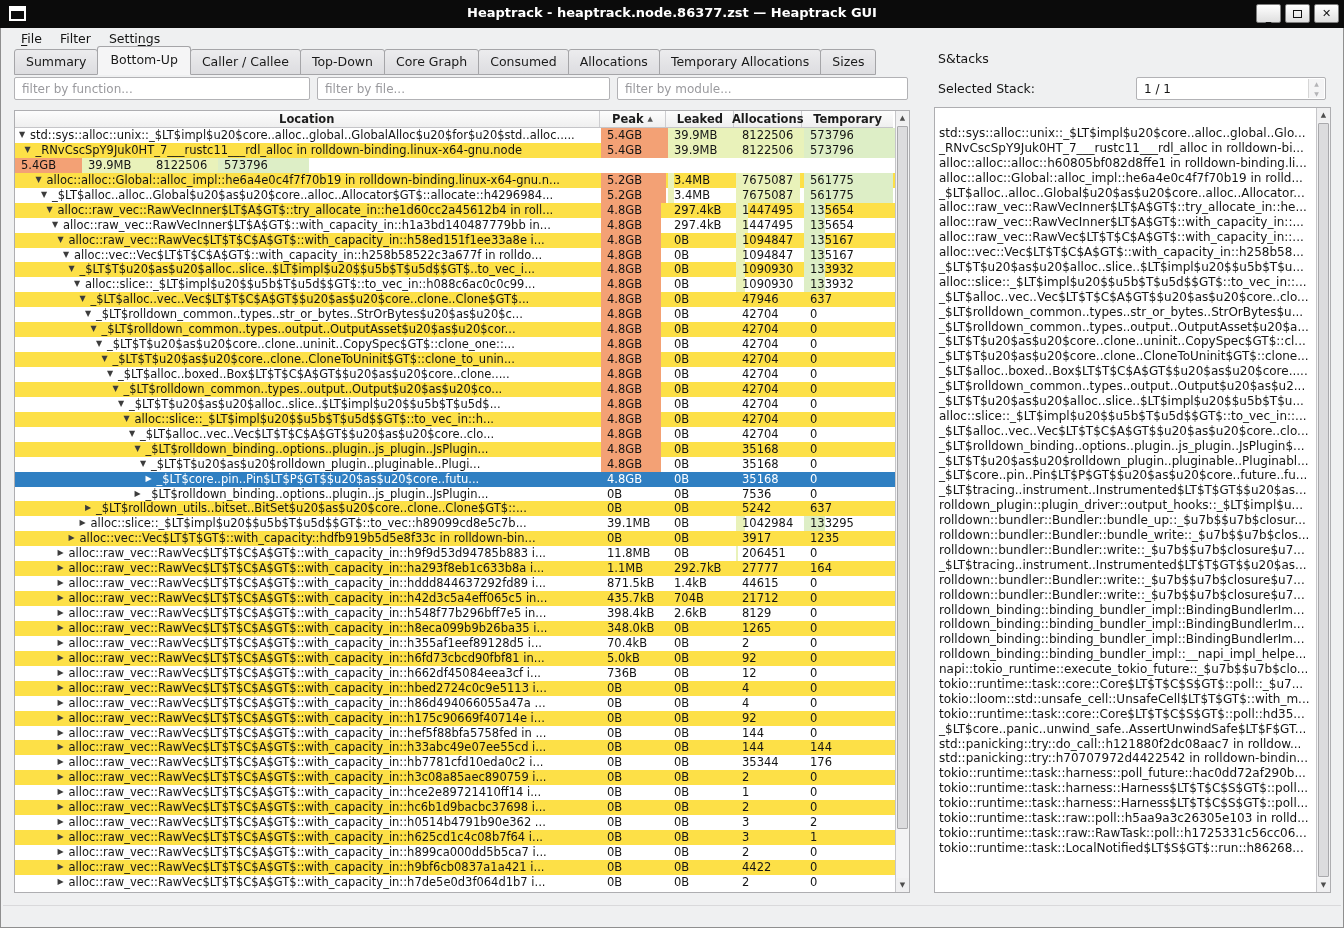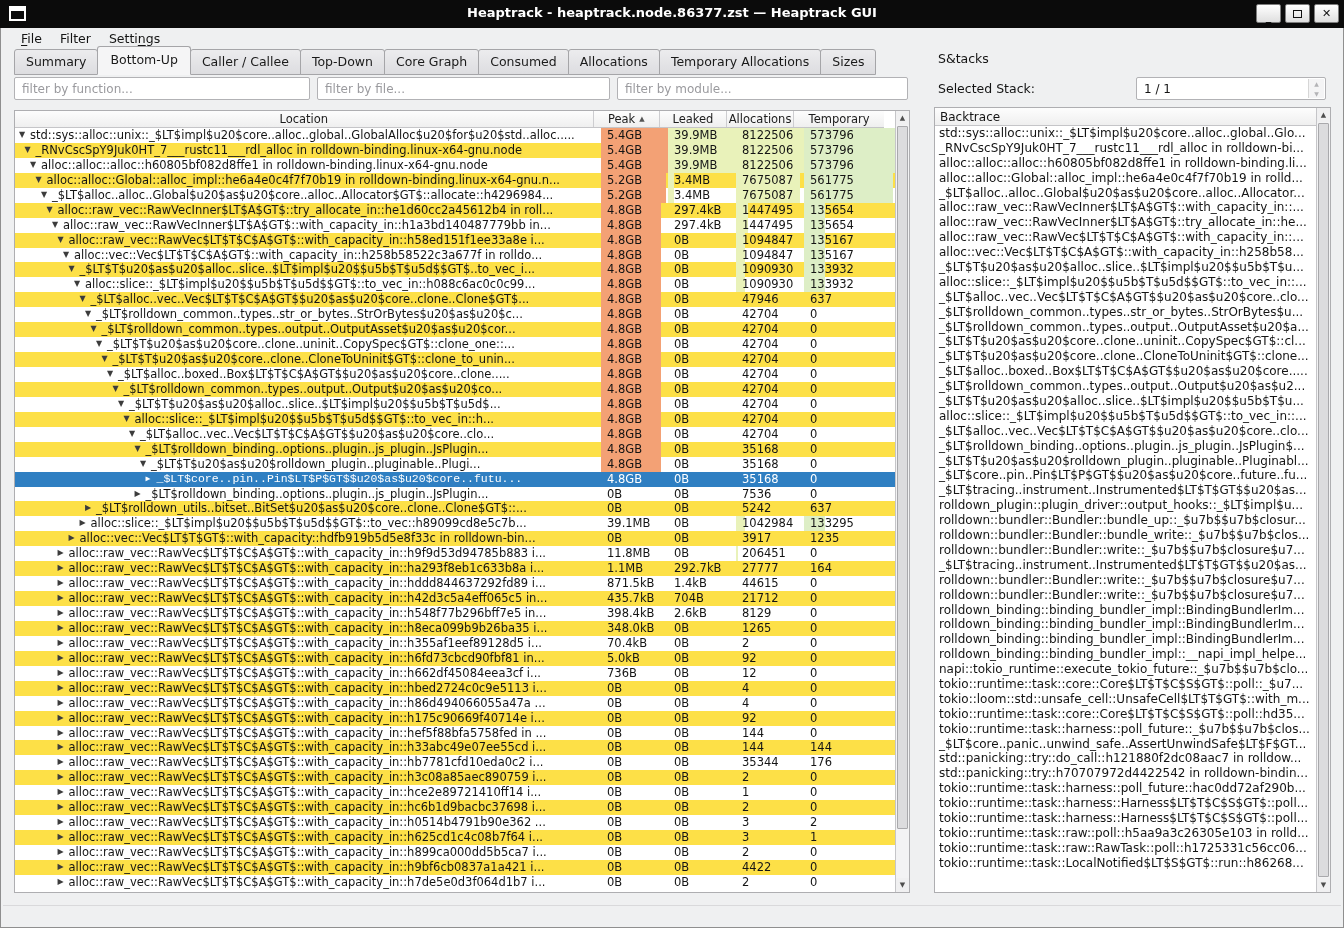--- a/index.html
+++ b/index.html
@@ -37,22 +37,22 @@
   #filter-file     { left:317px; width:293px; }
   #filter-module   { left:617px; width:291px; }
   
   .sel-stack-label { position:absolute; left:938px; top:81px; font-size:12.5px; }
   .spinbox { position:absolute; left:1136px; top:77px; width:190px; height:23px; background:#fff; border:1px solid #b2b2b5;
              border-radius:2px; font-size:12px; display:flex; align-items:center; padding-left:7px; }
   .spin-btns { position:absolute; right:1px; top:1px; bottom:1px; width:16px; border-left:1px solid #d6d6d6; display:flex; flex-direction:column; background:#f4f4f5; }
   .spin-btns div { flex:1; display:flex; align-items:center; justify-content:center; font-size:6px; color:#b3b3b6; }
   
   .tree { position:absolute; left:14px; top:110px; width:896px; height:783px; background:#fff; border:1px solid #aeaeb1; }
-  .tree-header { position:absolute; left:0; top:0; right:25px; height:17px; display:flex; background:linear-gradient(#fdfdfd,#efefef);
-                 border-bottom:1px solid #c5c5c8; font-size:11.5px; color:#1c1c1c; }
+  .tree-header { position:absolute; left:0; top:0; right:16px; height:17px; display:flex; background:linear-gradient(#fdfdfd,#efefef);
+                 border-bottom:1px solid #c5c5c8; font-size:11.5px; color:#1c1c1c;font-weight:bold; }
   .th { display:flex; align-items:center; justify-content:center; border-right:1px solid #cdcdd0; height:100%; gap:4px; }
   .th:last-child { border-right:none; }
   .sort-arrow { font-size:7px; color:#555; }
   .tree-body { position:absolute; left:0; top:17px; right:14px; bottom:0; overflow:hidden; font-size:11.5px; }
   .trow { display:flex; height:14.95px; line-height:14.8px; white-space:nowrap; color:#141414; }
   .trow.alt { background:#fde047; }
   .trow.selected { background:var(--sel,#2f7fc2); color:#fff; }
   .c-loc { overflow:hidden; flex:none; }
   .c-num { flex:none; padding-left:6px; overflow:hidden; }
   .arrow { display:inline-block; width:11px; font-size:8px; color:#3c3c3c; vertical-align:top; }
@@ -138,21 +138,20 @@
         <div class="c-num" style="width: 91px; background: linear-gradient(to right, rgb(221, 238, 198) 100%, rgba(0, 0, 0, 0) 100%);">573796</div>
       </div>
       <div class="trow alt">
         <div class="c-loc" style="width: 586px; padding-left: 9.5px;"><span class="arrow">▼</span>_RNvCscSpY9Juk0HT_7___rustc11___rdl_alloc in rolldown-binding.linux-x64-gnu.node</div>
         <div class="c-num" style="width: 67px; background: linear-gradient(to right, rgb(243, 161, 117) 100%, rgba(0, 0, 0, 0) 100%);">5.4GB</div>
         <div class="c-num" style="width: 68px; background: linear-gradient(to right, rgb(233, 242, 186) 100%, rgba(0, 0, 0, 0) 100%);">39.9MB</div>
         <div class="c-num" style="width: 68px; background: linear-gradient(to right, rgb(233, 242, 186) 100%, rgba(0, 0, 0, 0) 100%);">8122506</div>
         <div class="c-num" style="width: 91px; background: linear-gradient(to right, rgb(221, 238, 198) 100%, rgba(0, 0, 0, 0) 100%);">573796</div>
       </div>
       <div class="trow">
-        <div class="c-loc" style="width: 586px; padding-left: 15px;"><span class="arrow">▼</span>alloc::alloc::alloc::h60805bf082d8ffe1 in rolldown-binding.linux-x64-gnu.node</div>
         <div class="c-num" style="width: 67px; background: linear-gradient(to right, rgb(243, 161, 117) 100%, rgba(0, 0, 0, 0) 100%);">5.4GB</div>
         <div class="c-num" style="width: 68px; background: linear-gradient(to right, rgb(233, 242, 186) 100%, rgba(0, 0, 0, 0) 100%);">39.9MB</div>
         <div class="c-num" style="width: 68px; background: linear-gradient(to right, rgb(233, 242, 186) 100%, rgba(0, 0, 0, 0) 100%);">8122506</div>
         <div class="c-num" style="width: 91px; background: linear-gradient(to right, rgb(221, 238, 198) 100%, rgba(0, 0, 0, 0) 100%);">573796</div>
       </div>
       <div class="trow alt">
         <div class="c-loc" style="width: 586px; padding-left: 20.5px;"><span class="arrow">▼</span>alloc::alloc::Global::alloc_impl::he6a4e0c4f7f70b19 in rolldown-binding.linux-x64-gnu.n...</div>
         <div class="c-num" style="width: 67px; background: linear-gradient(to right, rgb(243, 161, 117) 96.3%, rgba(0, 0, 0, 0) 96.3%);">5.2GB</div>
         <div class="c-num" style="width: 68px; background: linear-gradient(to right, rgb(233, 242, 186) 8.5%, rgba(0, 0, 0, 0) 8.5%);">3.4MB</div>
         <div class="c-num" style="width: 68px; background: linear-gradient(to right, rgb(233, 242, 186) 94.5%, rgba(0, 0, 0, 0) 94.5%);">7675087</div>
@@ -285,21 +284,21 @@
         <div class="c-num" style="width: 91px;">0</div>
       </div>
       <div class="trow">
         <div class="c-loc" style="width: 586px; padding-left: 125px;"><span class="arrow">▼</span>_$LT$T$u20$as$u20$rolldown_plugin..pluginable..Plugi...</div>
         <div class="c-num" style="width: 67px; background: linear-gradient(to right, rgb(243, 161, 117) 88.9%, rgba(0, 0, 0, 0) 88.9%);">4.8GB</div>
         <div class="c-num" style="width: 68px;">0B</div>
         <div class="c-num" style="width: 68px; background: linear-gradient(to right, rgb(233, 242, 186) 0.4%, rgba(0, 0, 0, 0) 0.4%);">35168</div>
         <div class="c-num" style="width: 91px;">0</div>
       </div>
       <div class="trow alt selected">
-        <div class="c-loc" style="width: 586px; padding-left: 130.5px; font-family: Liberation Mono, monospace;"><span class="arrow">▶</span>_$LT$core..pin..Pin$LT$P$GT$$u20$as$u20$core..futu...</div>
+        <div class="c-loc" style="width: 586px; padding-left: 130.5px;"><span class="arrow">▶</span>_$LT$core..pin..Pin$LT$P$GT$$u20$as$u20$core..futu...</div>
         <div class="c-num" style="width: 67px;">4.8GB</div>
         <div class="c-num" style="width: 68px;">0B</div>
         <div class="c-num" style="width: 68px;">35168</div>
         <div class="c-num" style="width: 91px;">0</div>
       </div>
       <div class="trow">
         <div class="c-loc" style="width: 586px; padding-left: 119.5px;"><span class="arrow">▶</span>_$LT$rolldown_binding..options..plugin..js_plugin..JsPlugin...</div>
         <div class="c-num" style="width: 67px;">0B</div>
         <div class="c-num" style="width: 68px;">0B</div>
         <div class="c-num" style="width: 68px;">7536</div>
@@ -489,29 +488,28 @@
       </div>
     </div>
   <div class="vscroll">
     <div class="sb-btn up">▲</div>
     <div class="sb-thumb" style="top:15px; height:703px;"></div>
     <div class="sb-btn down">▼</div>
   </div>
 </div>
 
 <div class="bt">
-  <div class="bt-header">Backtrace</div>
   <div class="bt-list" id="bt-list">
       <div class="bt-item">std::sys::alloc::unix::_$LT$impl$u20$core..alloc..global..Glo...</div>
       <div class="bt-item">_RNvCscSpY9Juk0HT_7___rustc11___rdl_alloc in rolldown-bi...</div>
       <div class="bt-item">alloc::alloc::alloc::h60805bf082d8ffe1 in rolldown-binding.li...</div>
       <div class="bt-item">alloc::alloc::Global::alloc_impl::he6a4e0c4f7f70b19 in rolld...</div>
       <div class="bt-item">_$LT$alloc..alloc..Global$u20$as$u20$core..alloc..Allocator...</div>
+      <div class="bt-item">alloc::raw_vec::RawVecInner$LT$A$GT$::try_allocate_in::he...</div>
       <div class="bt-item">alloc::raw_vec::RawVecInner$LT$A$GT$::with_capacity_in::...</div>
-      <div class="bt-item">alloc::raw_vec::RawVecInner$LT$A$GT$::try_allocate_in::he...</div>
       <div class="bt-item">alloc::raw_vec::RawVec$LT$T$C$A$GT$::with_capacity_in::...</div>
       <div class="bt-item">alloc::vec::Vec$LT$T$C$A$GT$::with_capacity_in::h258b58...</div>
       <div class="bt-item">_$LT$T$u20$as$u20$alloc..slice..$LT$impl$u20$$u5b$T$u...</div>
       <div class="bt-item">alloc::slice::_$LT$impl$u20$$u5b$T$u5d$$GT$::to_vec_in::...</div>
       <div class="bt-item">_$LT$alloc..vec..Vec$LT$T$C$A$GT$$u20$as$u20$core..clo...</div>
       <div class="bt-item">_$LT$rolldown_common..types..str_or_bytes..StrOrBytes$u...</div>
       <div class="bt-item">_$LT$rolldown_common..types..output..OutputAsset$u20$a...</div>
       <div class="bt-item">_$LT$T$u20$as$u20$core..clone..uninit..CopySpec$GT$::cl...</div>
       <div class="bt-item">_$LT$T$u20$as$u20$core..clone..CloneToUninit$GT$::clone...</div>
       <div class="bt-item">_$LT$alloc..boxed..Box$LT$T$C$A$GT$$u20$as$u20$core.....</div>
@@ -531,21 +529,20 @@
       <div class="bt-item">rolldown::bundler::Bundler::write::_$u7b$$u7b$closure$u7...</div>
       <div class="bt-item">rolldown::bundler::Bundler::write::_$u7b$$u7b$closure$u7...</div>
       <div class="bt-item">rolldown_binding::binding_bundler_impl::BindingBundlerIm...</div>
       <div class="bt-item">rolldown_binding::binding_bundler_impl::BindingBundlerIm...</div>
       <div class="bt-item">rolldown_binding::binding_bundler_impl::BindingBundlerIm...</div>
       <div class="bt-item">rolldown_binding::binding_bundler_impl::__napi_impl_helpe...</div>
       <div class="bt-item">napi::tokio_runtime::execute_tokio_future::_$u7b$$u7b$clo...</div>
       <div class="bt-item">tokio::runtime::task::core::Core$LT$T$C$S$GT$::poll::_$u7...</div>
       <div class="bt-item">tokio::loom::std::unsafe_cell::UnsafeCell$LT$T$GT$::with_m...</div>
       <div class="bt-item">tokio::runtime::task::core::Core$LT$T$C$S$GT$::poll::hd35...</div>
-      <div class="bt-item">tokio::runtime::task::harness::poll_future::_$u7b$$u7b$clos...</div>
       <div class="bt-item">_$LT$core..panic..unwind_safe..AssertUnwindSafe$LT$F$GT...</div>
       <div class="bt-item">std::panicking::try::do_call::h121880f2dc08aac7 in rolldow...</div>
       <div class="bt-item">std::panicking::try::h70707972d4422542 in rolldown-bindin...</div>
       <div class="bt-item">tokio::runtime::task::harness::poll_future::hac0dd72af290b...</div>
       <div class="bt-item">tokio::runtime::task::harness::Harness$LT$T$C$S$GT$::poll...</div>
       <div class="bt-item">tokio::runtime::task::harness::Harness$LT$T$C$S$GT$::poll...</div>
       <div class="bt-item">tokio::runtime::task::raw::poll::h5aa9a3c26305e103 in rolld...</div>
       <div class="bt-item">tokio::runtime::task::raw::RawTask::poll::h1725331c56cc06...</div>
       <div class="bt-item">tokio::runtime::task::LocalNotified$LT$S$GT$::run::h86268...</div>
     </div>

